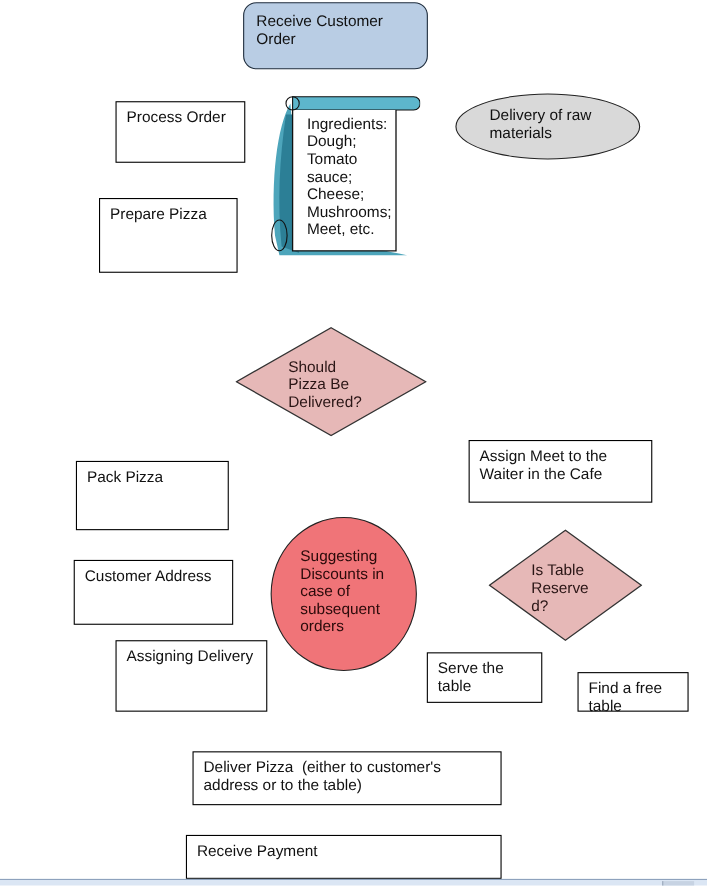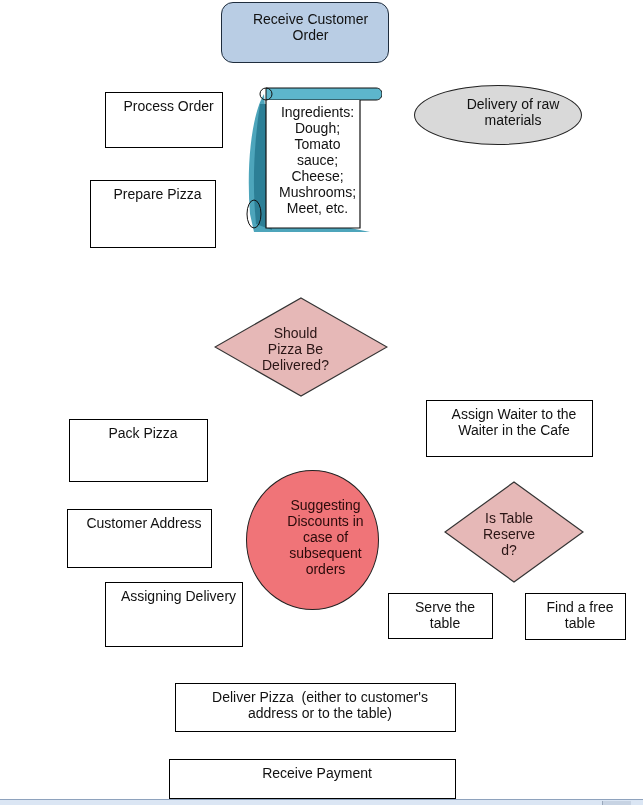--- a/index.html
+++ b/index.html
@@ -1,18 +1,18 @@
 <!DOCTYPE html>
 <html><head>
 <meta charset="utf-8">
 <style>
   html, body { margin:0; padding:0; }
   body { width:643px; height:805px; background:#ffffff; position:relative; overflow:hidden;
          font-family:"Liberation Sans", sans-serif; font-size:14px; color:#111; }
-  .shape { position:absolute; box-sizing:border-box;text-align:center; }
+  .shape { position:absolute; box-sizing:border-box; }
   .box { border:1.3px solid #000; background:#fff; padding:5px 0 0 9px; line-height:16px; }
   .rounded { background:#b9cde4; border:1.3px solid #1f2d3d; border-radius:12px; padding:8px 0 0 11px; line-height:16px; }
   .ellipse { background:#d9d9d9; border:1.3px solid #222; border-radius:50%; padding:10px 0 0 30px; line-height:16px; }
   .circle { background:#f07478; border:1.3px solid #222; border-radius:50%; padding:13px 0 0 26px; line-height:16px; color:#2a0a0a; }
   .diamond svg { position:absolute; left:0; top:0; }
   .diamond .txt { position:absolute; line-height:16px; color:#2a1515; }
   .scroll-txt { position:absolute; line-height:16px; }
   .statusbar { position:absolute; left:0; top:799px; width:643px; height:6px; background:#dbe6f4; border-top:1px solid #8ea2bd; }
   .statusbar .grip { position:absolute; right:12px; top:1px; width:28px; height:5px; background:#c7d3e3; border-left:1px solid #9aa8bb; }
 </style>
@@ -62,21 +62,21 @@
     <polygon points="87,1 173,50 87,99 1,50" fill="#e6b8b7" stroke="#333" stroke-width="1.2"></polygon>
   </svg>
   <div class="txt" style="left:48px;top:28px;">
     <div>Should</div>
     <div>Pizza Be</div>
     <div>Delivered?</div>
   </div>
 </div>
 
 <div class="shape box" style="left:426px;top:400px;width:167px;height:57px;">
-  <div>Assign Waiter to the</div>
+  <div>Assign Meet to the</div>
   <div>Waiter in the Cafe</div>
 </div>
 
 <div class="shape box" style="left:69px;top:419px;width:139px;height:63px;">
   <span>Pack Pizza</span>
 </div>
 
 <div class="shape box" style="left:67px;top:509px;width:145px;height:59px;">
   <span>Customer Address</span>
 </div>
@@ -102,21 +102,21 @@
     <div>Reserve</div>
     <div>d?</div>
   </div>
 </div>
 
 <div class="shape box" style="left:388px;top:593px;width:105px;height:46px;">
   <div>Serve the</div>
   <div>table</div>
 </div>
 
-<div class="shape box" style="left:525px;top:593px;width:101px;height:47px;">
+<div class="shape box" style="left:525px;top:611px;width:101px;height:36px;">
   <div>Find a free</div>
   <div>table</div>
 </div>
 
 <div class="shape box" style="left:175px;top:683px;width:281px;height:49px;">
   <div style="white-space:pre;">Deliver Pizza  (either to customer's</div>
   <div>address or to the table)</div>
 </div>
 
 <div class="shape box" style="left:169px;top:759px;width:287px;height:40px;">

